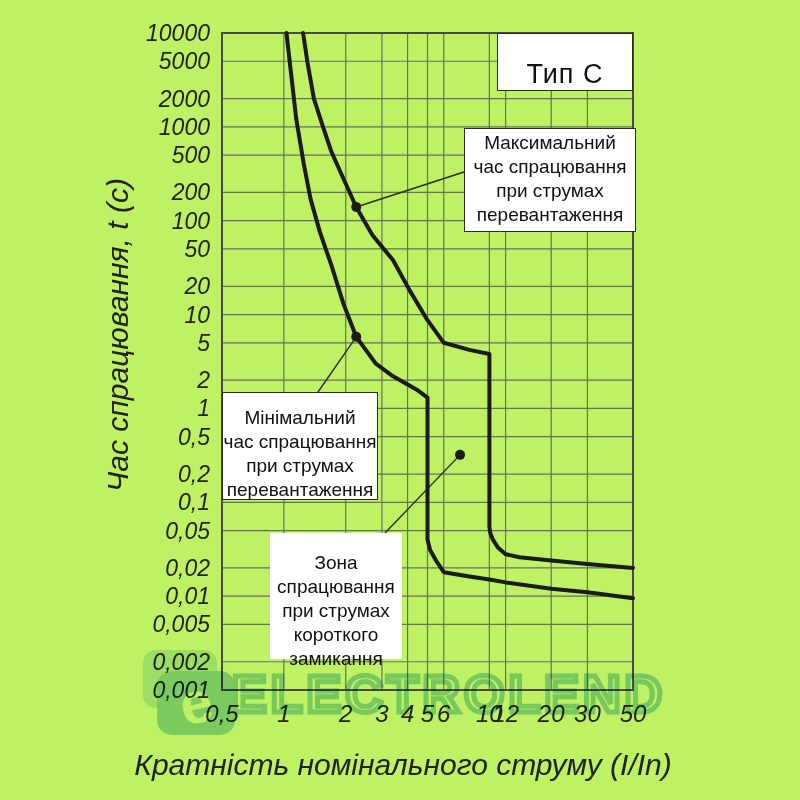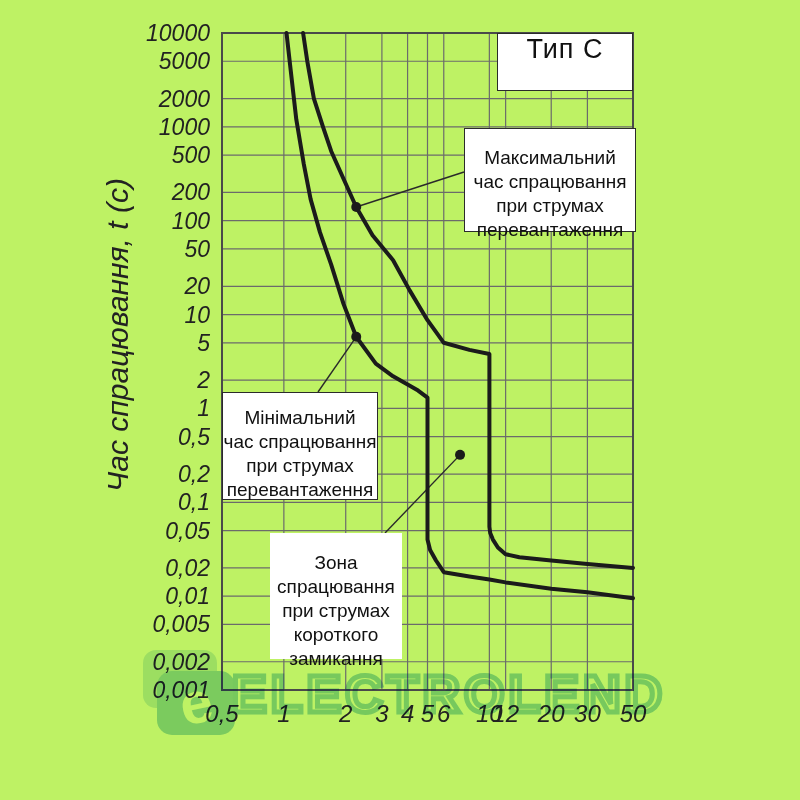--- a/index.html
+++ b/index.html
@@ -12,23 +12,23 @@
   .leader{stroke:#2a2a2a;stroke-width:1.4;}
   .marker{fill:#1b1b1b;}
   .ytick{font:italic 23px "Liberation Sans","DejaVu Sans",sans-serif;fill:#222;text-anchor:end;}
   .xtick{font:italic 24px "Liberation Sans","DejaVu Sans",sans-serif;fill:#222;text-anchor:middle;}
   .axis-title{position:absolute;color:#222;font-style:italic;font-size:30px;white-space:nowrap;}
   .y-title{left:118px;top:335px;transform:translate(-50%,-50%) rotate(-90deg);}
   .x-title{left:403px;top:748px;transform:translate(-50%,0);}
   .box{position:absolute;background:#fff;box-sizing:border-box;text-align:center;color:#111;}
   .bordered{border:1.7px solid #2b2b2b;}
   .type-box{left:497px;top:33px;width:136px;height:58px;font-size:27px;
-            display:flex;align-items:flex-start;justify-content:center;letter-spacing:1px;}
+            display:flex;align-items:flex-end;justify-content:center;letter-spacing:1px;}
   .annotation{font-size:19px;line-height:1.26;white-space:pre-line;}
-  .max-box{left:464px;top:128px;width:172px;height:104px;padding-top:17px;}
+  .max-box{left:464px;top:128px;width:172px;height:104px;padding-top:2px;}
   .min-box{left:222px;top:392px;width:156px;height:108px;padding-top:13px;}
   .zone-box{left:270px;top:533px;width:132px;height:126px;padding-top:18px;}
   .watermark{position:absolute;left:0;top:0;width:800px;height:800px;pointer-events:none;
              mix-blend-mode:multiply;}
 </style>
 </head>
 <body>
 
 <div class="stage">
 
@@ -135,14 +135,15 @@
 при струмах
 перевантаження</div>
 
   <div class="box annotation zone-box">Зона
 спрацювання
 при струмах
 короткого
 замикання</div>
 
   <div class="axis-title y-title">Час спрацювання, t (c)</div>
+  <div class="axis-title x-title">Кратність номінального струму (I/In)</div>
 
 </div>
 
 </body></html>

